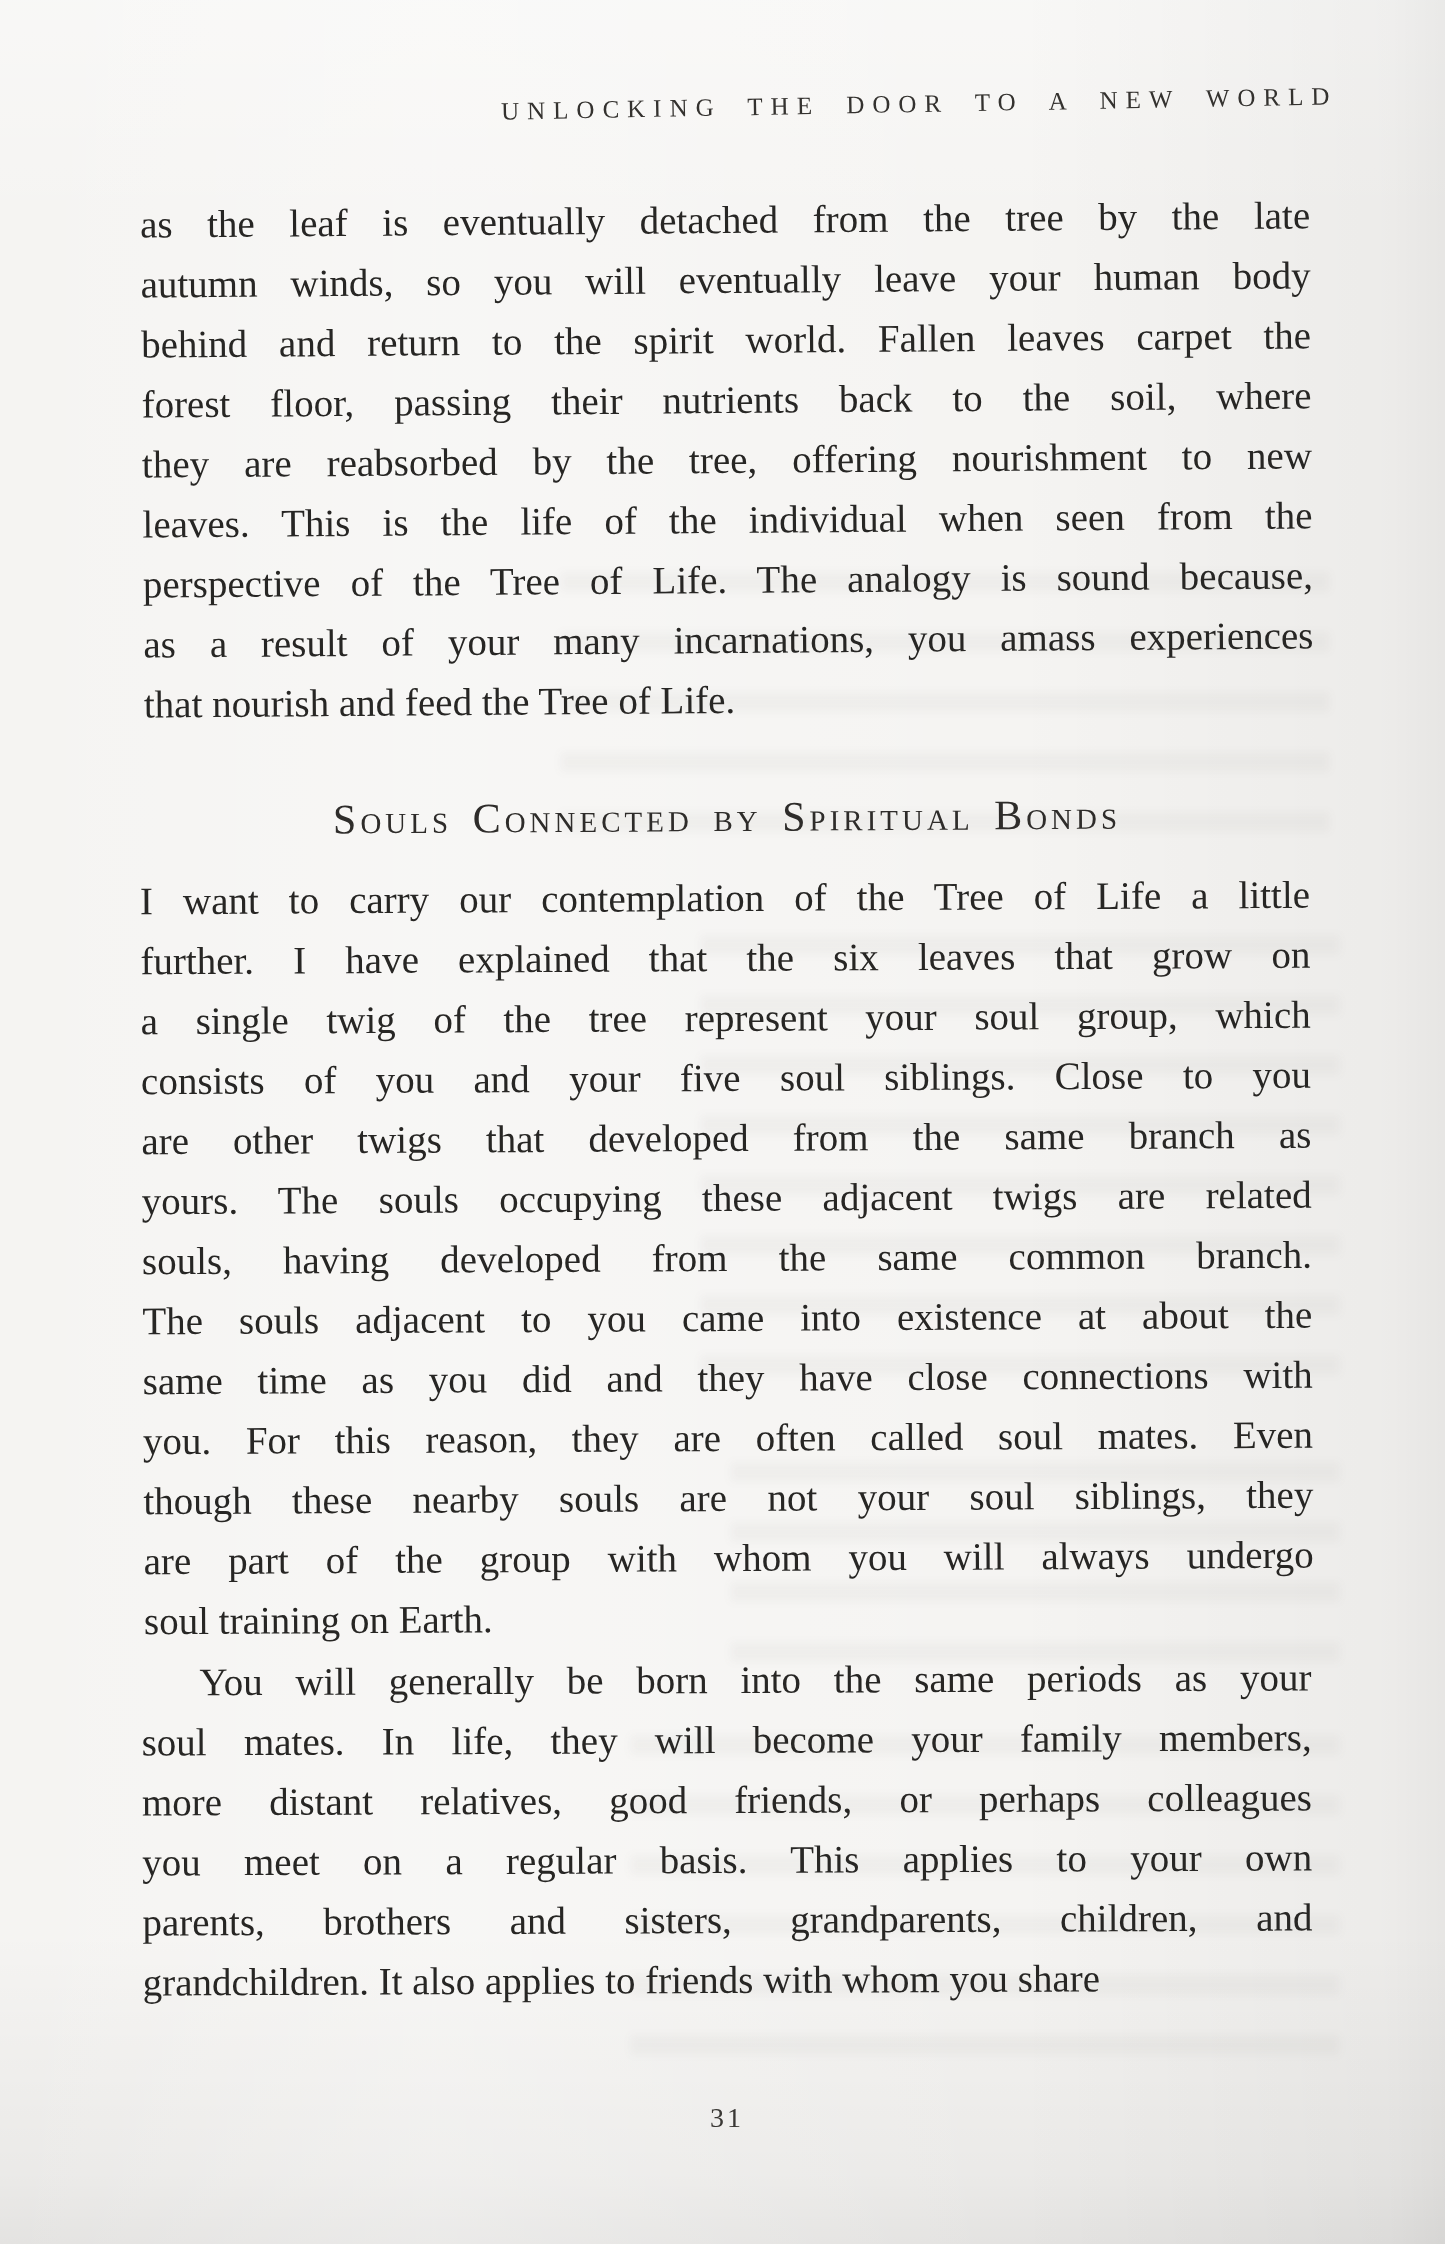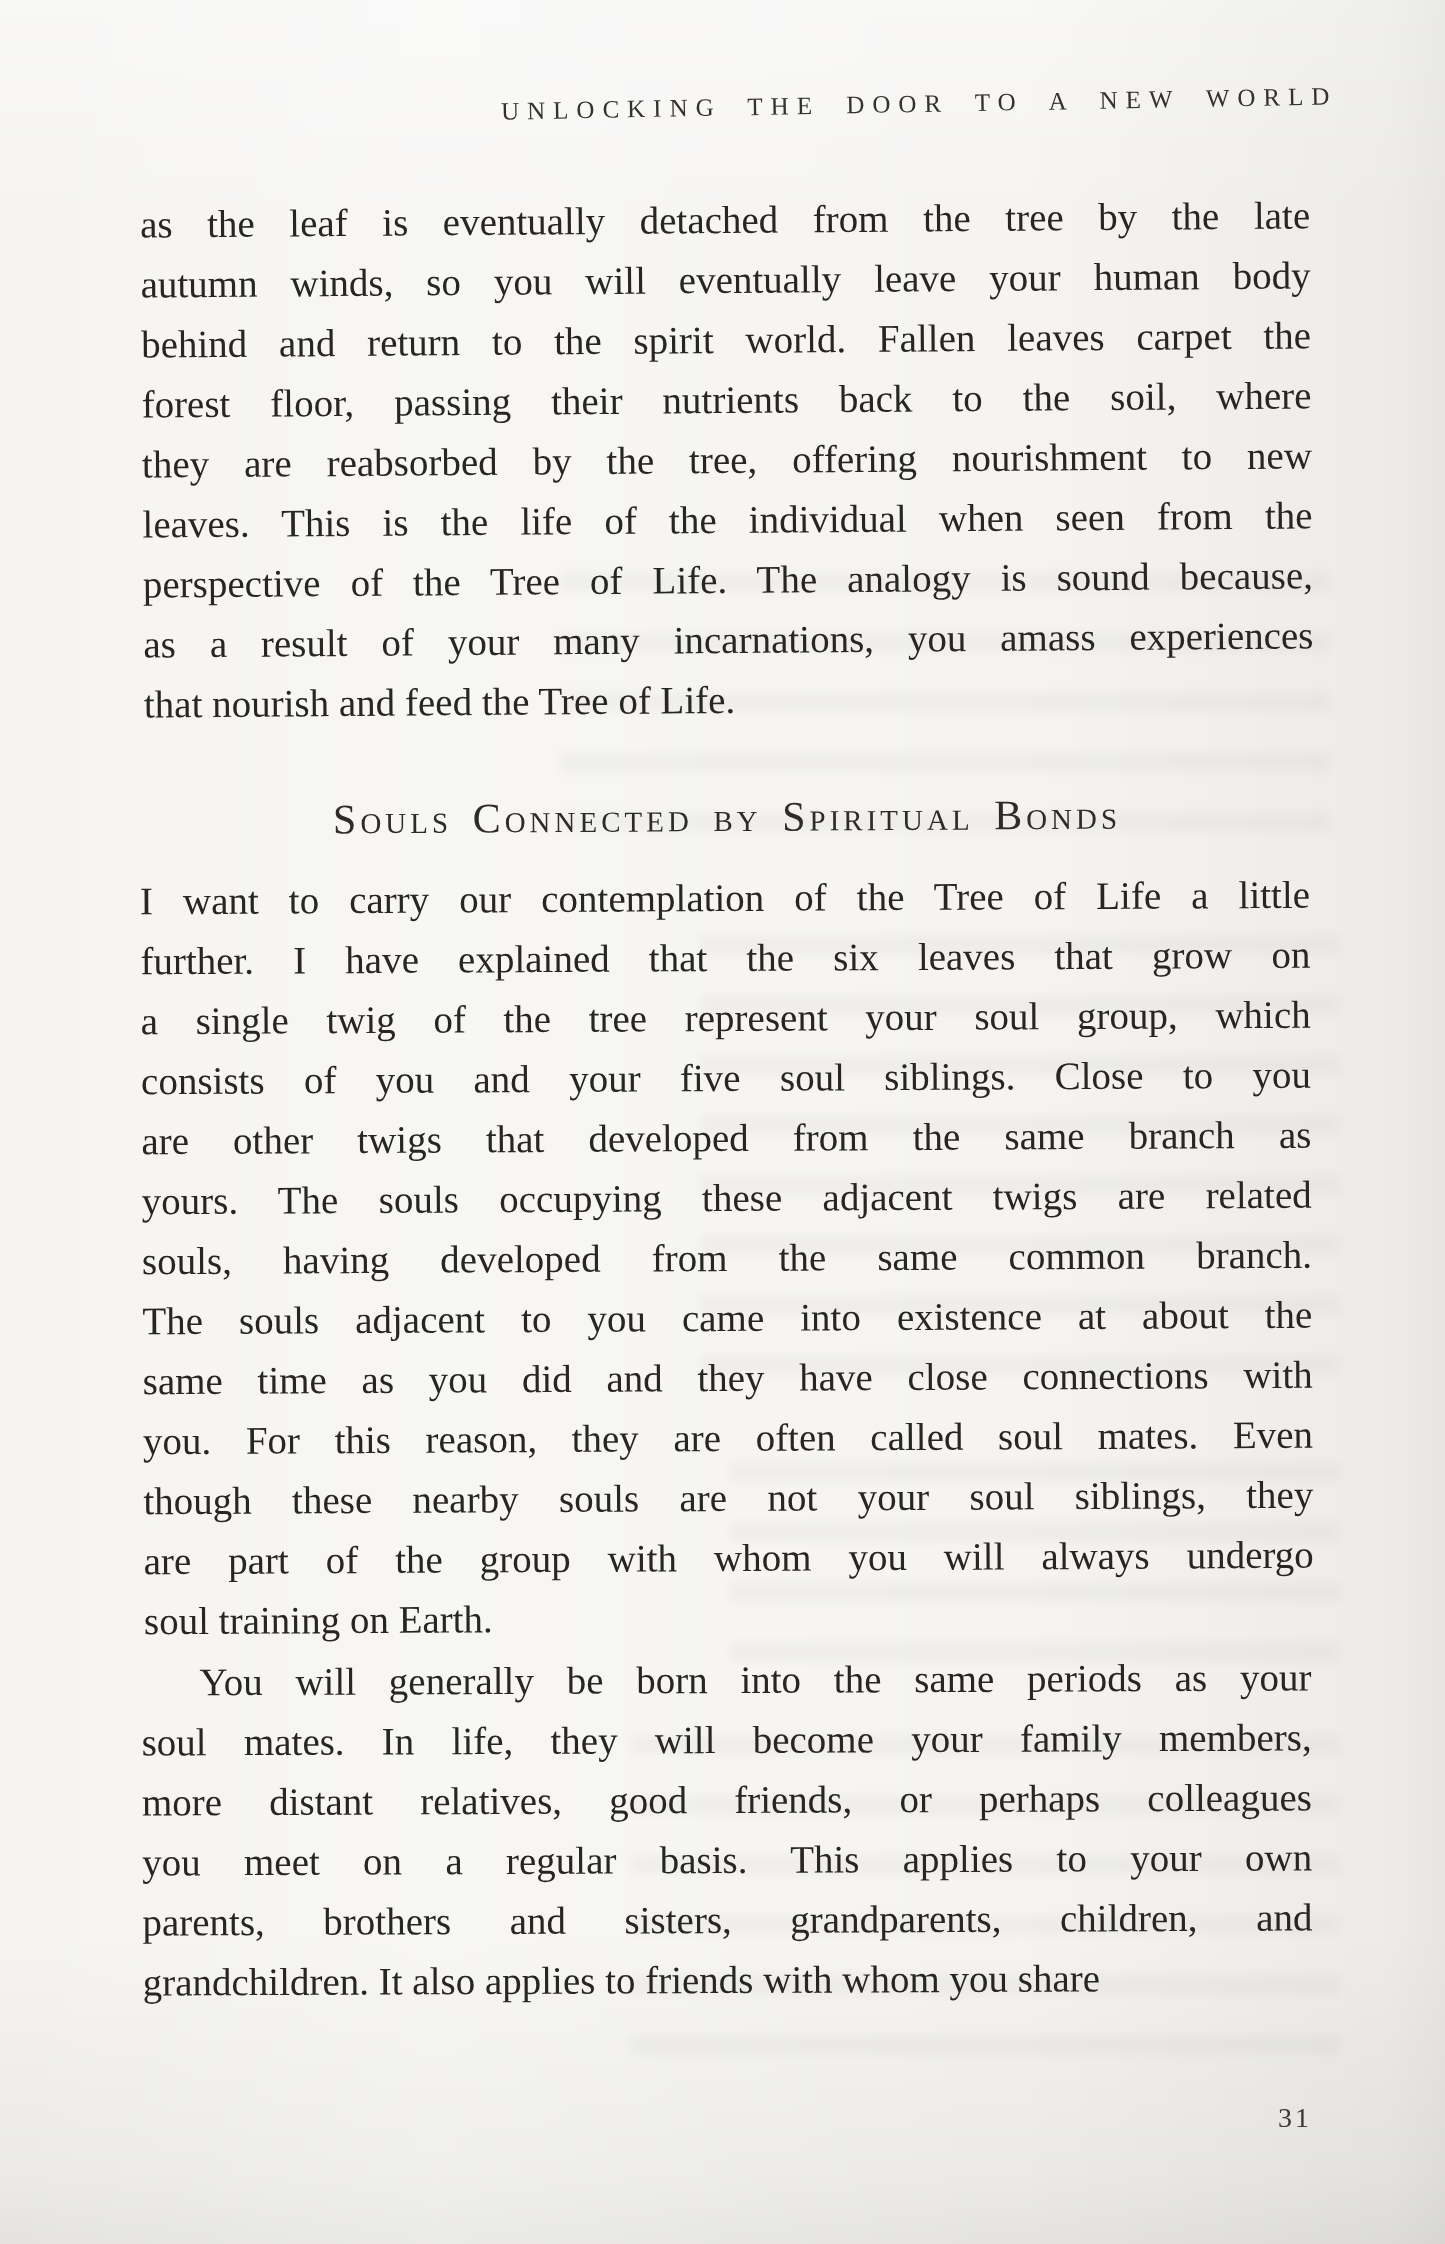--- a/index.html
+++ b/index.html
@@ -63,21 +63,21 @@
     word-spacing: 6px;
     font-weight: 400;
     color: #2e2c2a;
     transform: rotate(-0.35deg);
   }
   .page-number {
     position: absolute;
     top: 2102px;
     left: 142px;
     width: 1170px;
-    text-align: right;
+    text-align: center;
     font-size: 28px;
     letter-spacing: 3px;
     color: #3a3835;
   }
   
   .ghost {
     position: absolute;
     pointer-events: none;
     background-image: repeating-linear-gradient(
       180deg,

